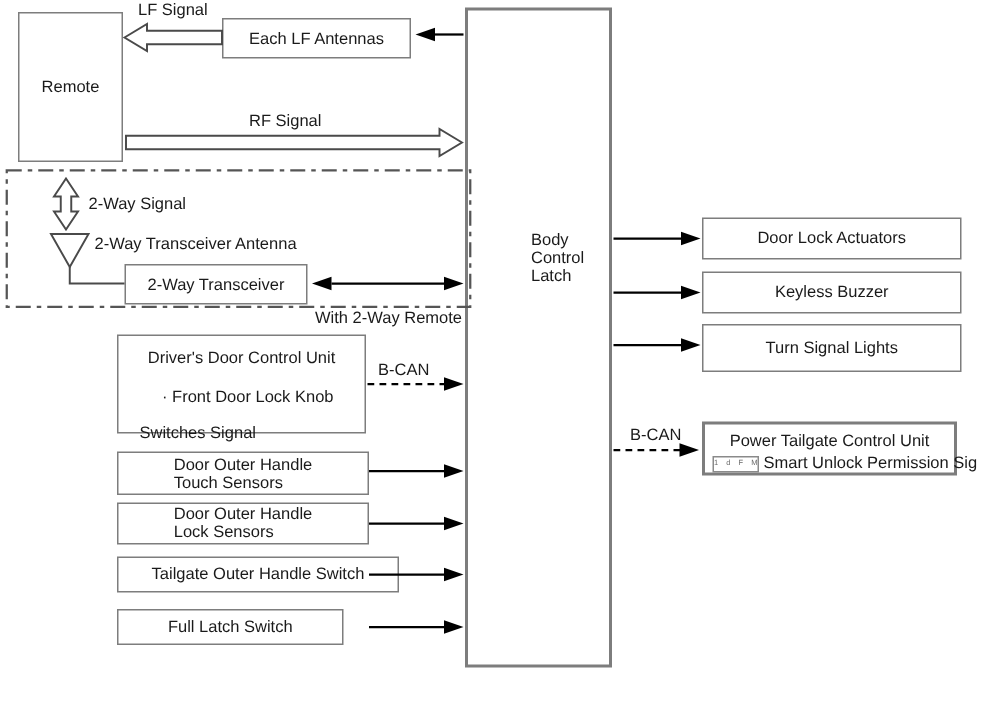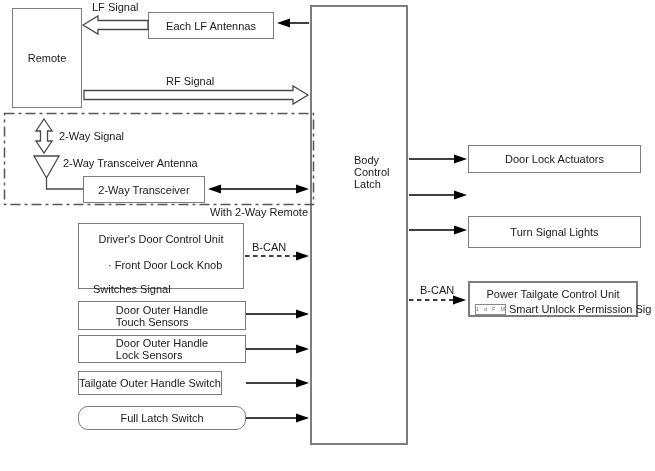--- a/index.html
+++ b/index.html
@@ -72,32 +72,35 @@
     </div>
   </div>
 
   <div class="box" style="left:78px;top:335px;width:168px;height:28px;">
     <div class="lines">
       <div>Door Outer Handle</div>
       <div>Lock Sensors</div>
     </div>
   </div>
 
-  <div class="box" style="left:78px;top:371px;width:144px;height:24px;">
+  <div class="box" style="left:78px;top:371px;width:188px;height:24px;">
     <span>Tailgate Outer Handle Switch</span>
   </div>
 
-  <div class="box" style="left:78px;top:406px;width:168px;height:24px;border-radius:10px;">
+  <div class="box" style="left:78px;top:406px;width:151px;height:24px;">
     <span>Full Latch Switch</span>
   </div>
 
   <div class="box" style="left:468px;top:145px;width:173px;height:28px;">
     <span>Door Lock Actuators</span>
   </div>
 
+  <div class="box" style="left:468px;top:181px;width:173px;height:28px;">
+    <span>Keyless Buzzer</span>
+  </div>
 
   <div class="box" style="left:468px;top:216px;width:173px;height:32px;">
     <span>Turn Signal Lights</span>
   </div>
 
   <div class="box thick" id="ptcu" style="left:468px;top:281px;width:170px;height:36px;">
     <div class="t">Power Tailgate Control Unit</div>
     <div class="row2">
       <span class="badge">1 d F M</span>
       <span>Smart Unlock Permission Sig</span>

